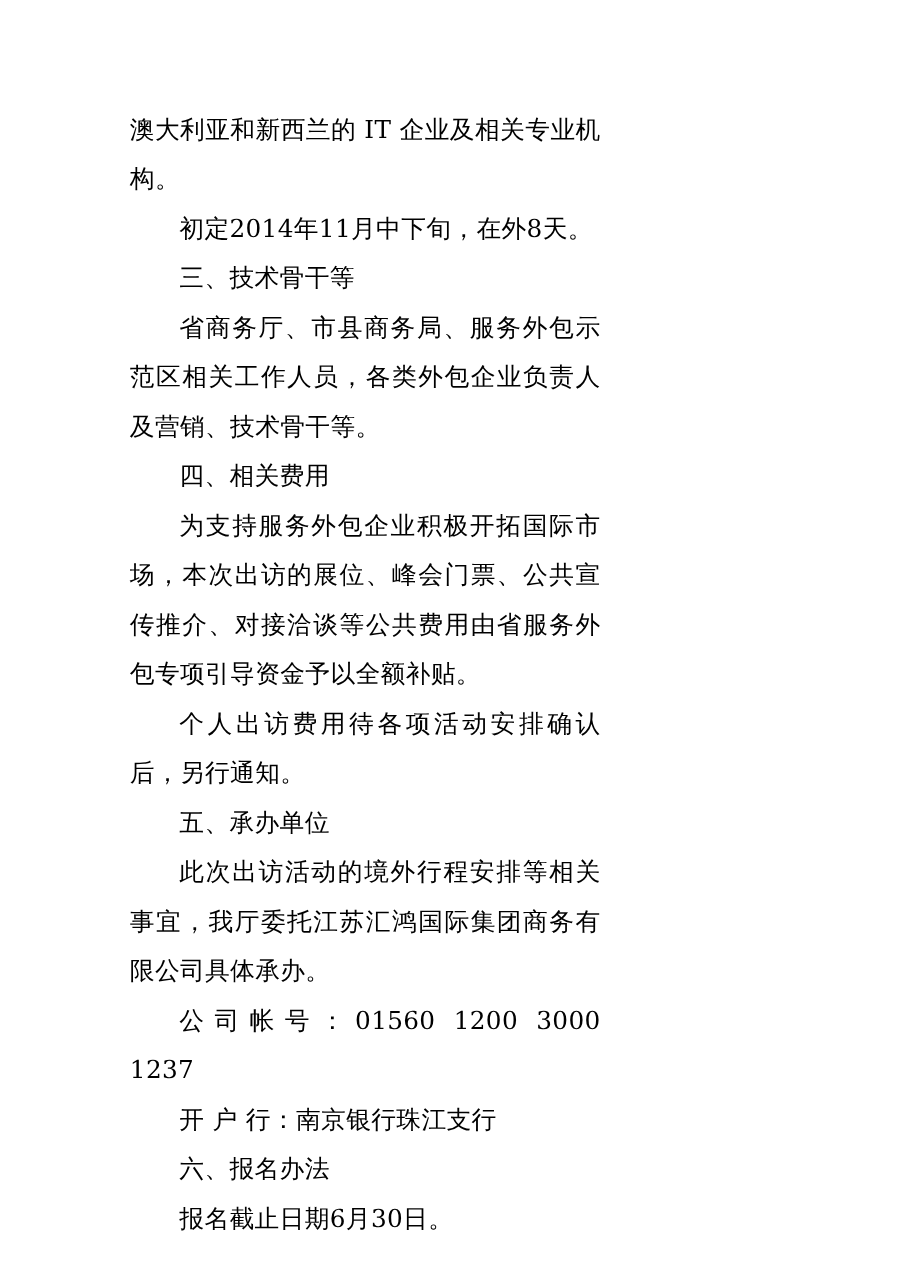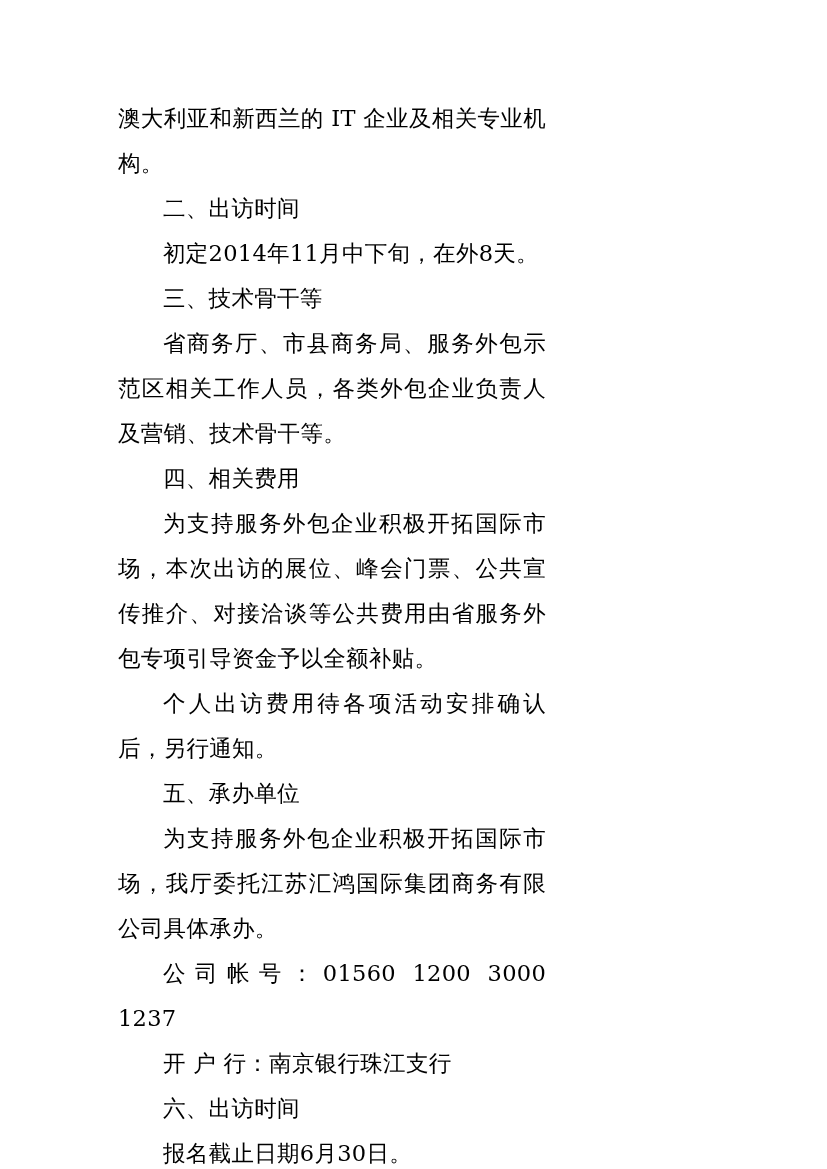--- a/index.html
+++ b/index.html
@@ -38,27 +38,26 @@
   .para.indent {
     text-indent: 2em;
   }
 </style>
 </head>
 <body>
 
 <div class="page">
   <div class="body-text">
     <p class="para">澳大利亚和新西兰的 IT 企业及相关专业机构。</p>
-    <p class="para indent">二、出访时间</p>
     <p class="para indent">初定2014年11月中下旬，在外8天。</p>
     <p class="para indent">三、技术骨干等</p>
     <p class="para indent">省商务厅、市县商务局、服务外包示范区相关工作人员，各类外包企业负责人及营销、技术骨干等。</p>
     <p class="para indent">四、相关费用</p>
     <p class="para indent">为支持服务外包企业积极开拓国际市场，本次出访的展位、峰会门票、公共宣传推介、对接洽谈等公共费用由省服务外包专项引导资金予以全额补贴。</p>
     <p class="para indent">个人出访费用待各项活动安排确认后，另行通知。</p>
     <p class="para indent">五、承办单位</p>
-    <p class="para indent">为支持服务外包企业积极开拓国际市场，我厅委托江苏汇鸿国际集团商务有限公司具体承办。</p>
+    <p class="para indent">此次出访活动的境外行程安排等相关事宜，我厅委托江苏汇鸿国际集团商务有限公司具体承办。</p>
     <p class="para indent">公司帐号：01560 1200 3000 1237</p>
     <p class="para indent">开 户 行：南京银行珠江支行</p>
-    <p class="para indent">六、出访时间</p>
+    <p class="para indent">六、报名办法</p>
     <p class="para indent">报名截止日期6月30日。</p>
   </div>
 </div>
 
 </body></html>

